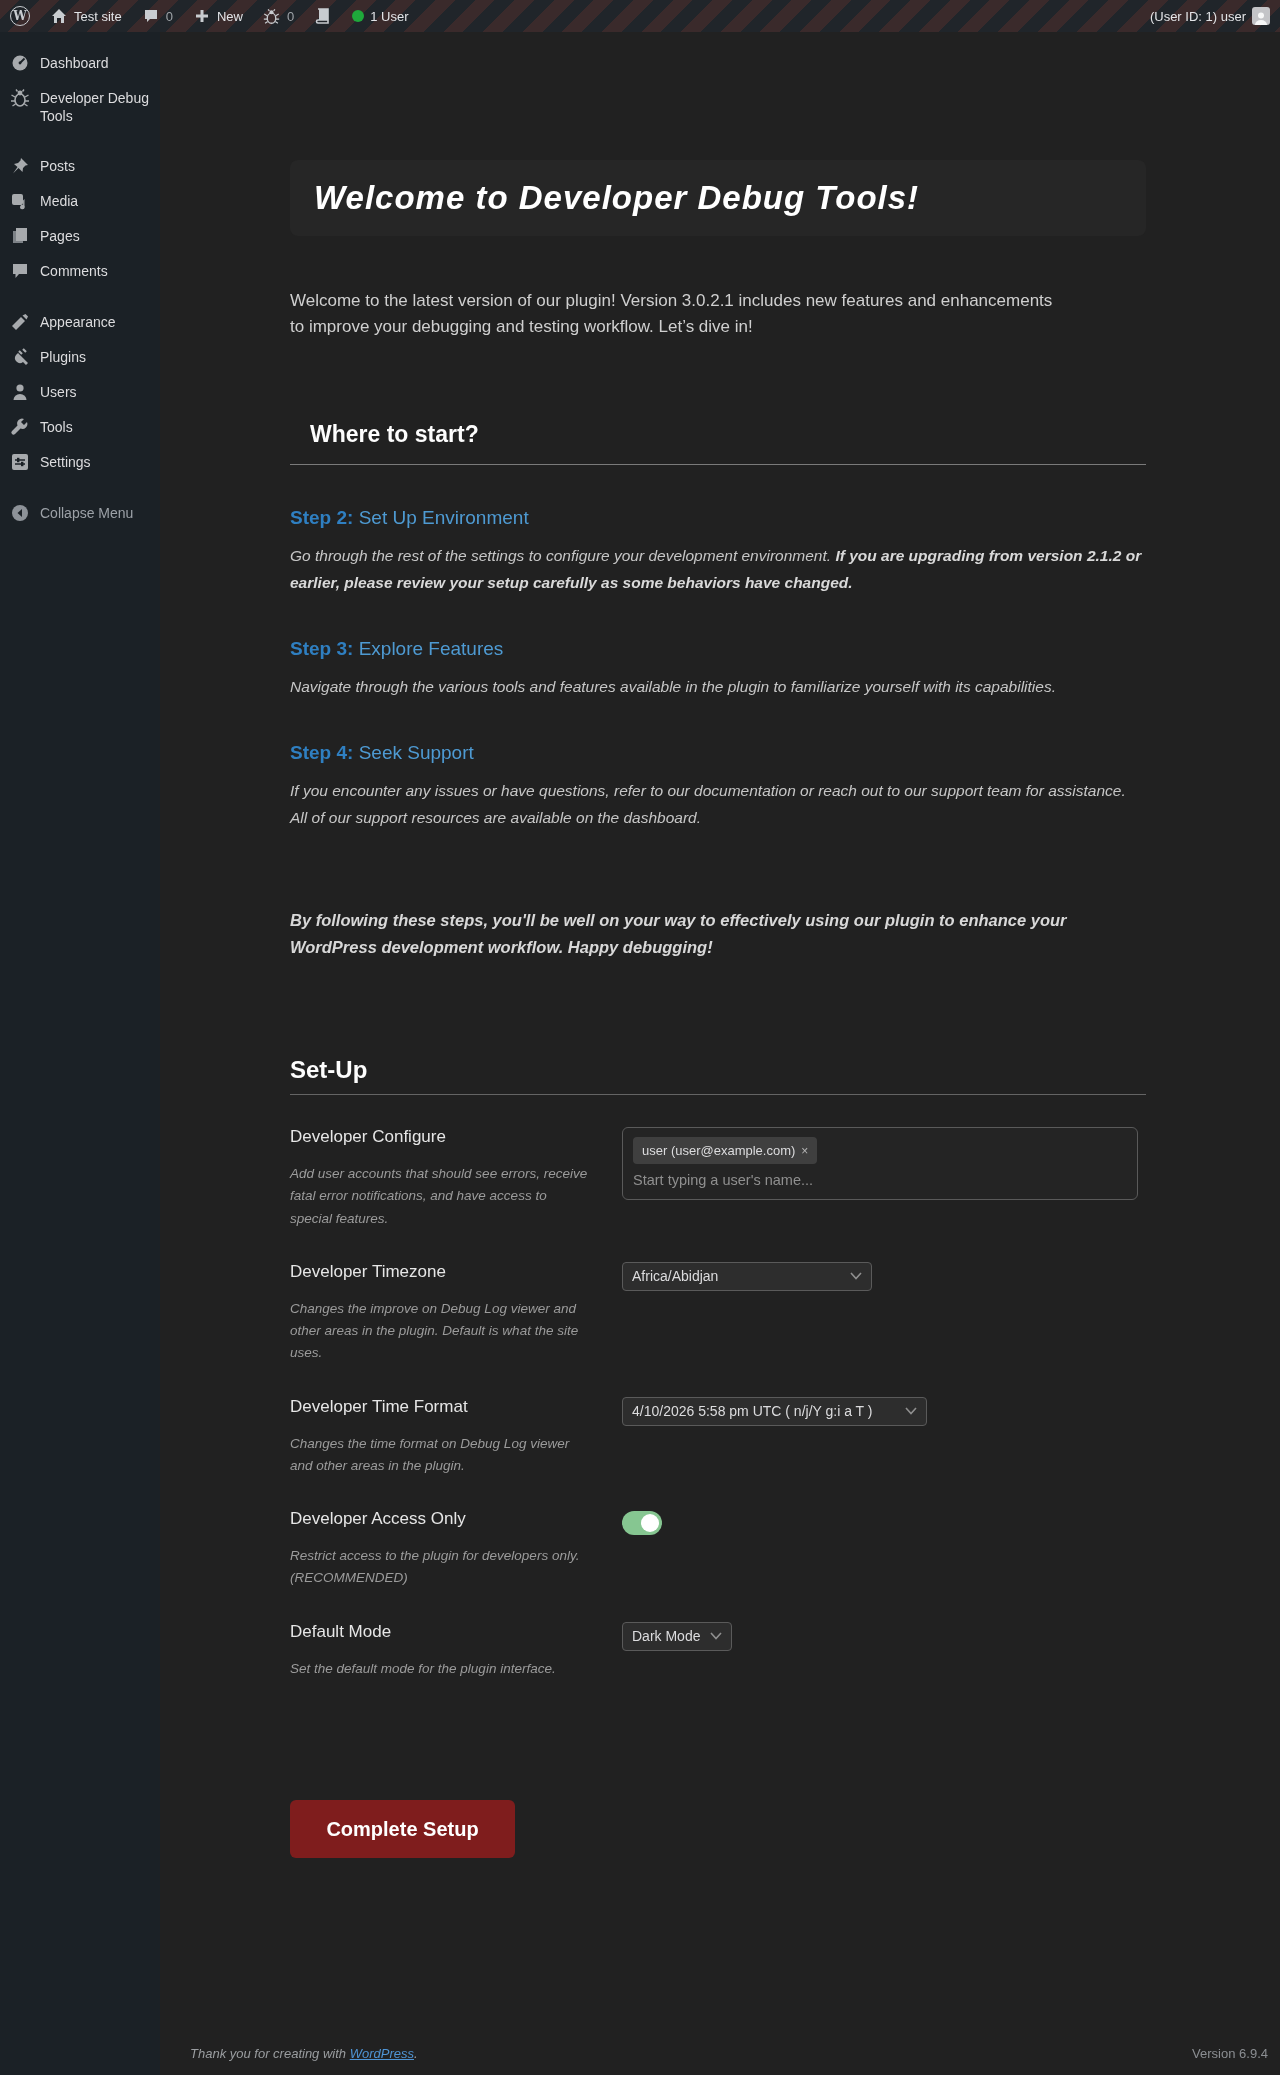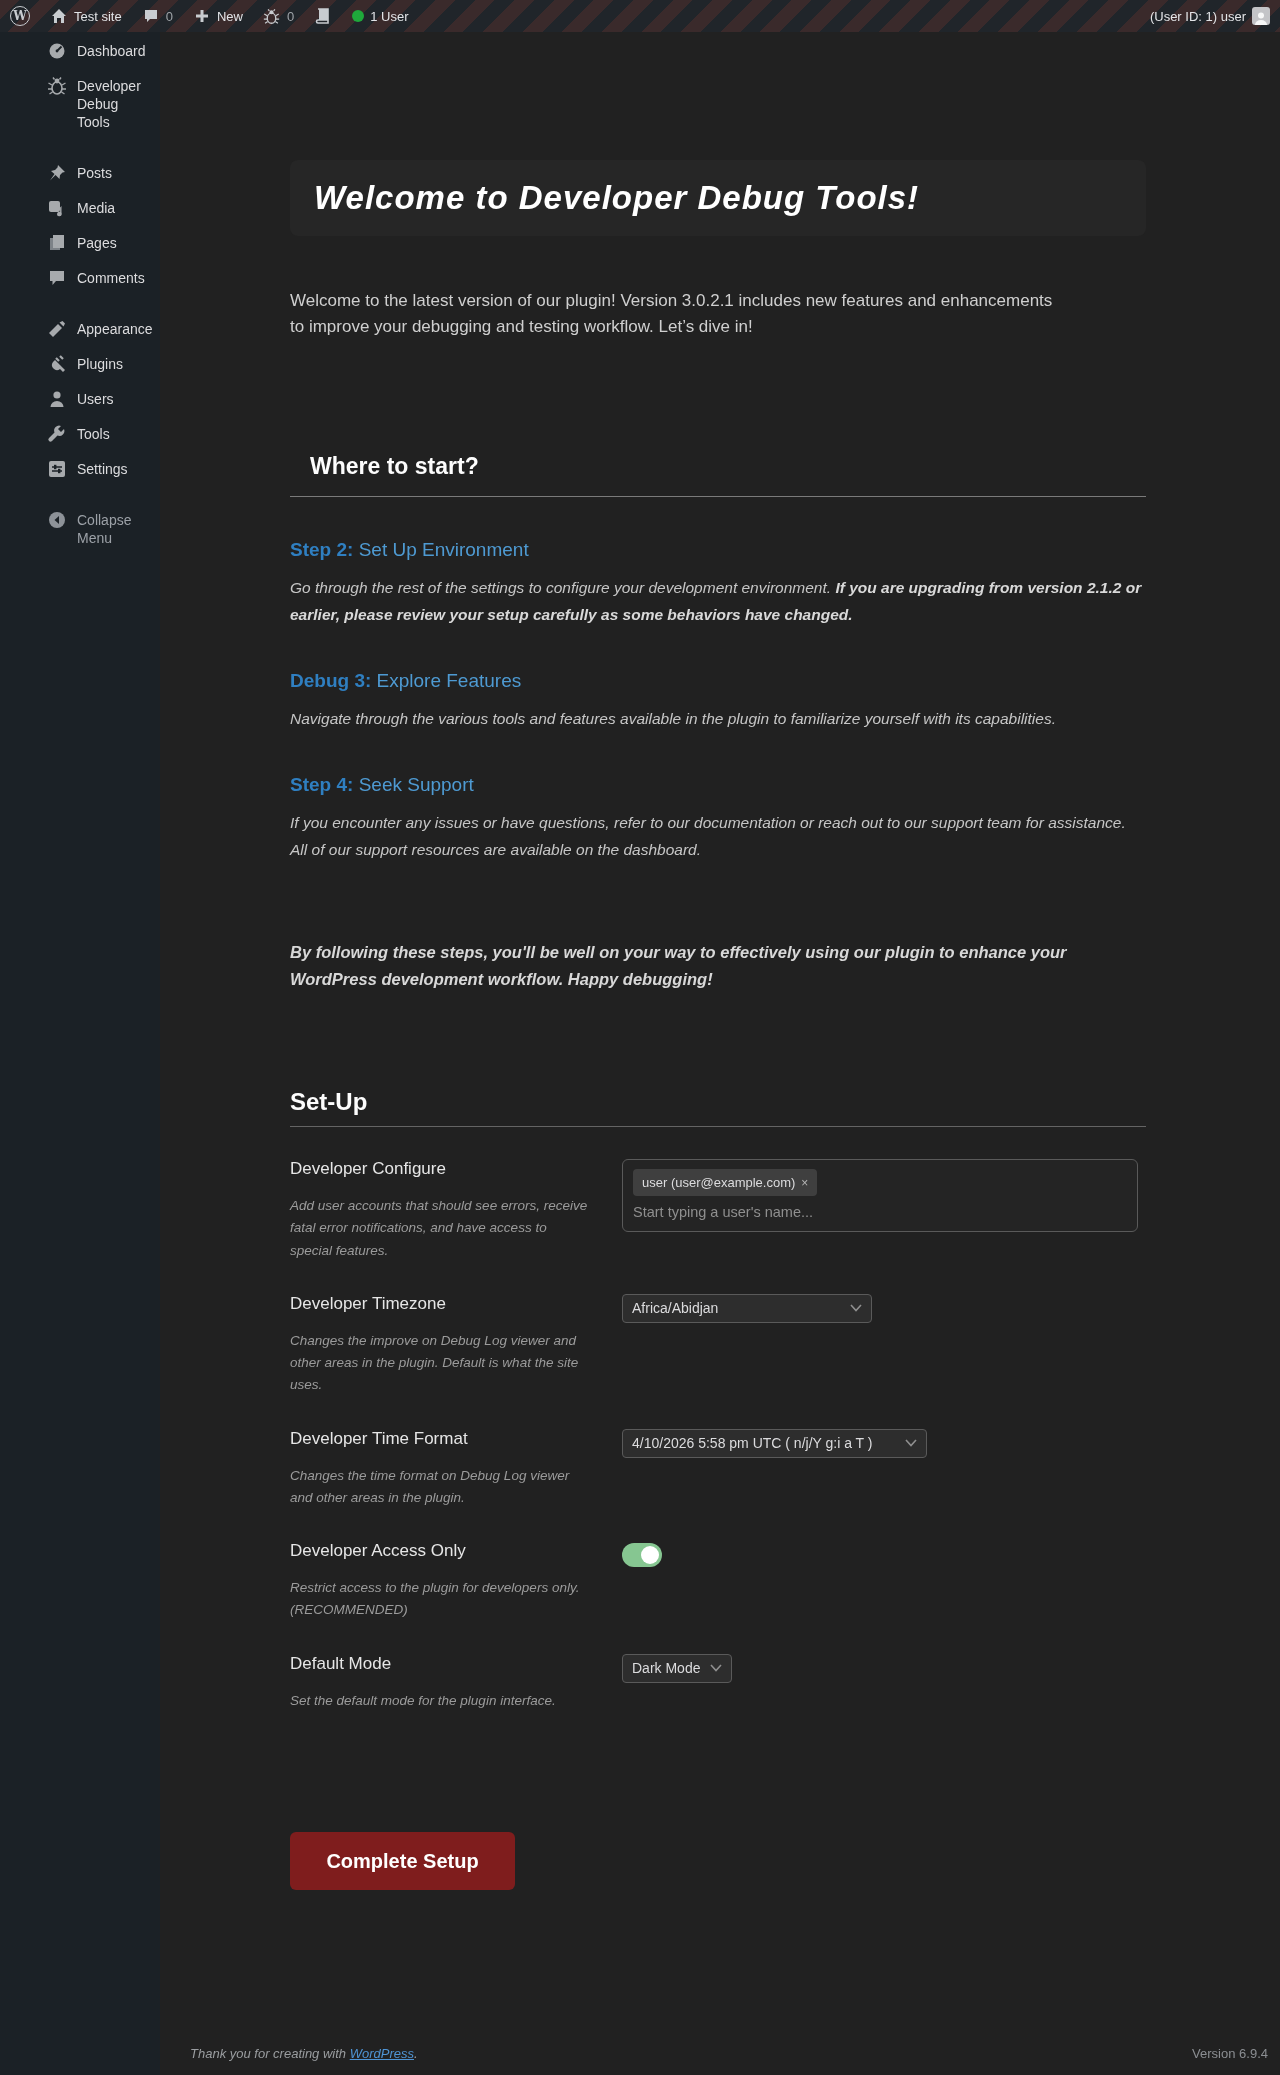--- a/index.html
+++ b/index.html
@@ -15,40 +15,40 @@
   .ab-spacer { flex:1; }
   .ab-icon { width:18px; height:18px; display:inline-flex; align-items:center; justify-content:center; }
   .wp-circle { width:20px; height:20px; border-radius:50%; border:1.6px solid #c8ccd0;
     display:flex; align-items:center; justify-content:center; font-size:12px; font-weight:bold;
     color:#c8ccd0; font-family:"DejaVu Serif", serif; }
   .green-dot { width:12px; height:12px; border-radius:50%; background:#1fa83b; }
   .avatar { width:18px; height:18px; border-radius:3px; background:#c3c4c7; overflow:hidden;
     display:flex; align-items:flex-end; justify-content:center; }
 
   
-  .sidebar { position:fixed; top:20px; left:0; bottom:0; width:160px; background:#1b2126;
-    padding-top:14px; color:#dcdcde; font-size:14px;padding-left:37px; }
+  .sidebar { position:fixed; top:32px; left:0; bottom:0; width:160px; background:#1b2126;
+    padding-top:14px; color:#dcdcde; font-size:14px; }
   .sb-item { display:flex; align-items:flex-start; gap:10px; padding:8px 8px 8px 10px;
     line-height:1.3; cursor:pointer; }
   .sb-item .icon { width:20px; height:20px; flex:none; margin-top:-1px; }
   .sb-sep { margin-top:16px; }
   .sb-collapse { color:#9ca1a7; margin-top:16px; }
 
   
   .main { margin-left:160px; width:1120px; min-height:2043px; margin-top:32px;
     display:flex; flex-direction:column; background:#212121; }
   .content-col { width:856px; margin-left:130px; }
 
   .hero-box { margin-top:128px; background:#262626; border-radius:8px; height:76px;
     display:flex; align-items:center; padding:0 24px; }
   .hero-title { color:#fff; font-size:33px; font-weight:bold; font-style:italic; letter-spacing:1px; }
 
   .intro { margin-top:52px; color:#cfcfcf; font-size:17px; line-height:1.55; max-width:780px; }
 
-  .section-head { margin-top:112px; color:#fdfdfd; font-size:23px; font-weight:bold; padding-left:20px; }
+  .section-head { margin-top:80px; color:#fdfdfd; font-size:23px; font-weight:bold; padding-left:20px; }
   .rule { border:none; border-top:1px solid #7a7a7a; margin-top:16px; }
 
   .step { margin-top:42px; }
   .step h3 { font-size:19px; font-weight:normal; }
   .step .step-label { color:#2f7fc1; font-weight:bold; }
   .step .step-title { color:#4e9ad2; }
   .step p { margin-top:13px; color:#c6c6c6; font-style:italic; font-size:15.5px;
     line-height:1.75; max-width:856px; }
   .step p b { color:#d9d9d9; }
 
@@ -294,21 +294,21 @@
     <div class="step">
       <h3>
         <span class="step-label">Step 2:</span>
         <span class="step-title">Set Up Environment</span>
       </h3>
       <p><span>Go through the rest of the settings to configure your development environment. </span><b>If you are upgrading from version 2.1.2 or earlier, please review your setup carefully as some behaviors have changed.</b></p>
     </div>
 
     <div class="step">
       <h3>
-        <span class="step-label">Debug 3:</span>
+        <span class="step-label">Step 3:</span>
         <span class="step-title">Explore Features</span>
       </h3>
       <p><span>Navigate through the various tools and features available in the plugin to familiarize yourself with its capabilities.</span><b></b></p>
     </div>
 
     <div class="step">
       <h3>
         <span class="step-label">Step 4:</span>
         <span class="step-title">Seek Support</span>
       </h3>

